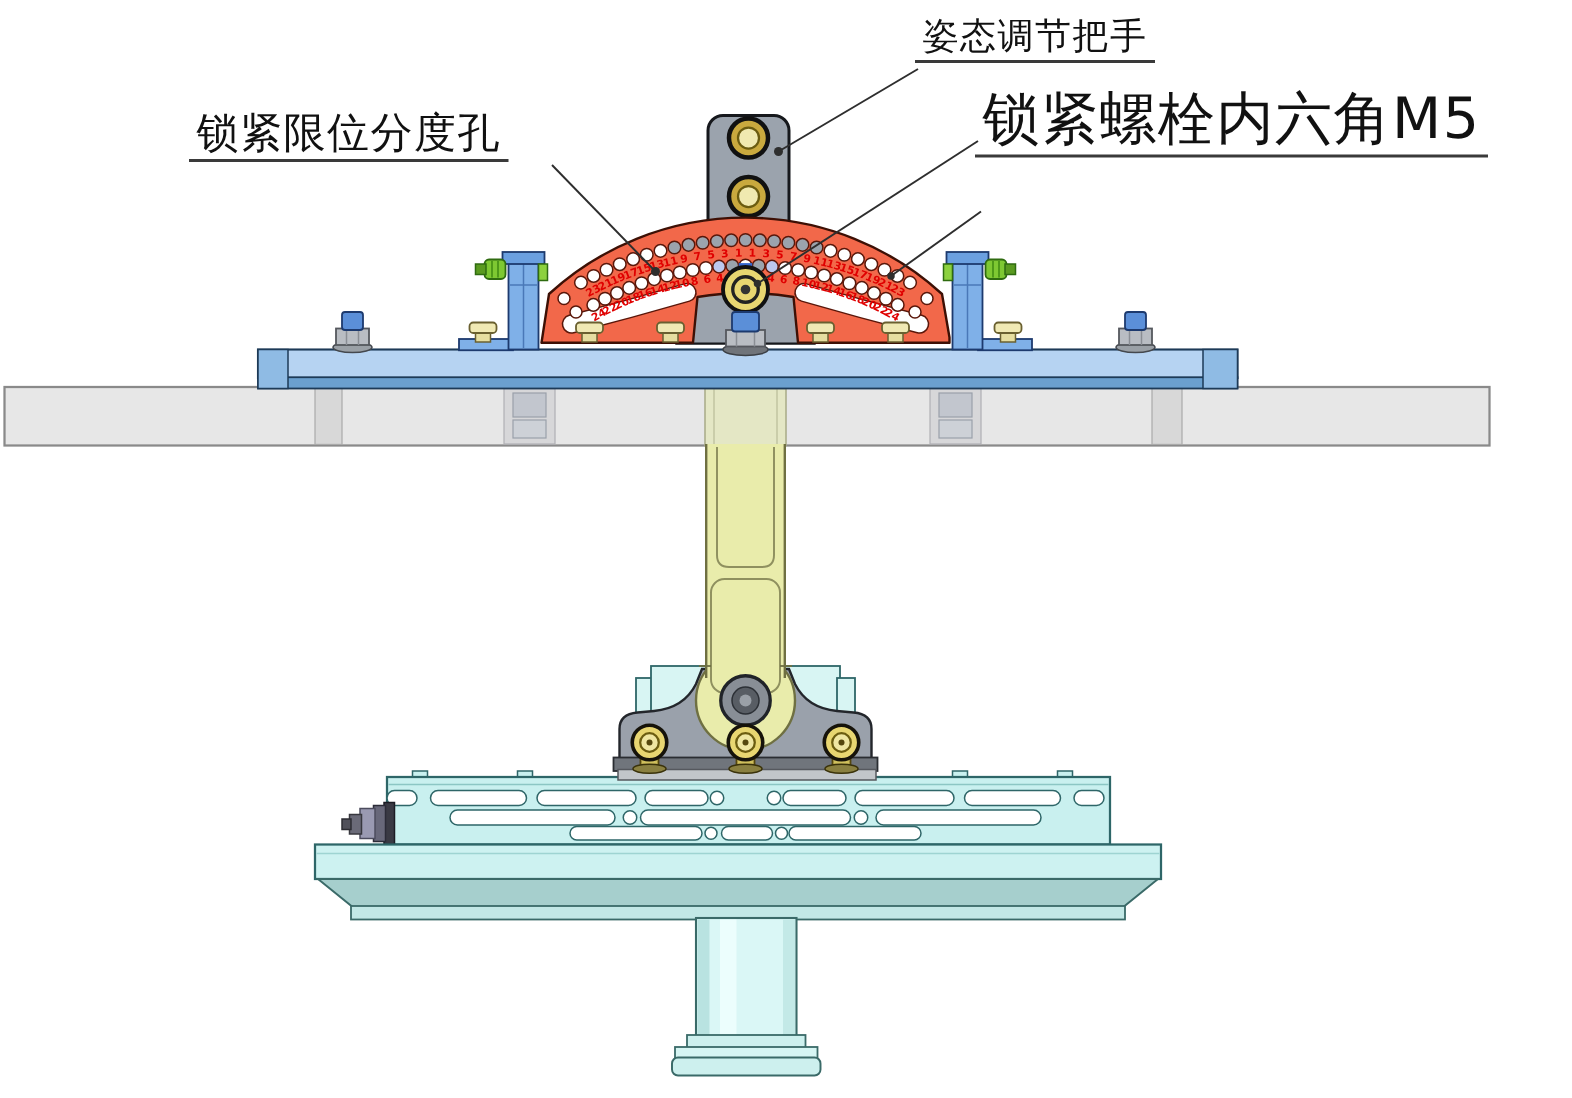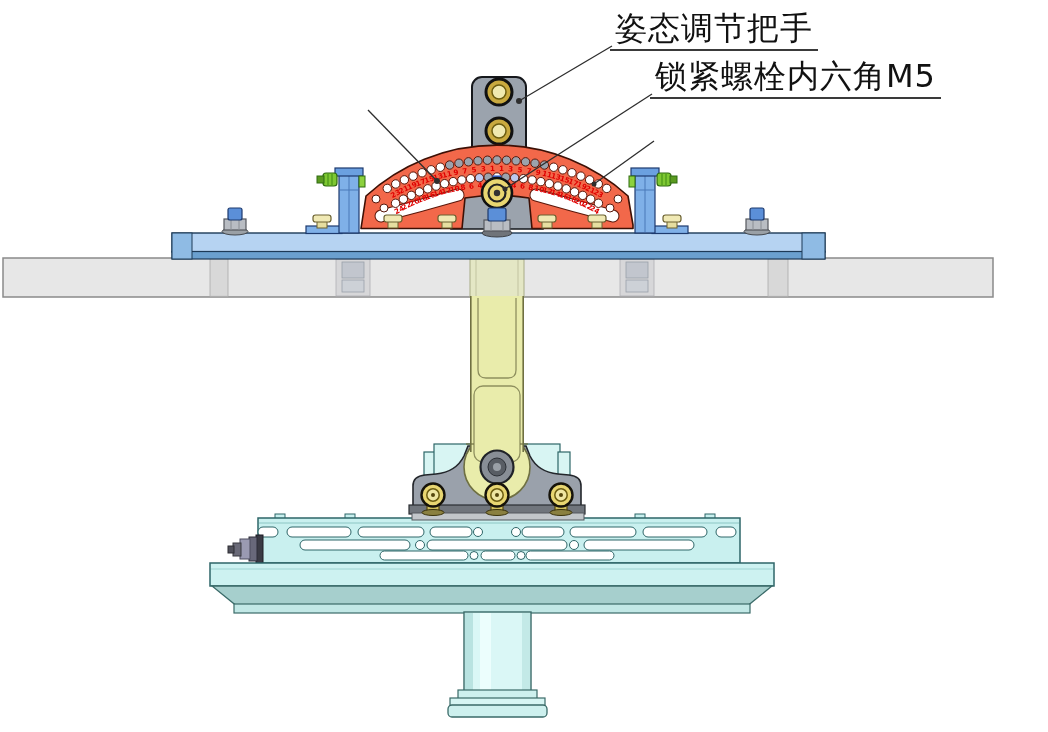--- a/index.html
+++ b/index.html
@@ -1,23 +1,23 @@
 <!DOCTYPE html>
 <html><head>
 <meta charset="utf-8">
 <style>
   html,body{margin:0;padding:0;background:#ffffff;}
   .stage{position:relative;width:1048px;height:732px;background:#ffffff;overflow:hidden;
          font-family:"DejaVu Sans",sans-serif;}
   .stage svg{position:absolute;left:0;top:0;}
   .callout{position:absolute;color:#111;white-space:nowrap;line-height:1.05;
            border-bottom:2px solid #3a3a3a;padding:0 5px 3px 5px;letter-spacing:1px;}
-  .cl-1{left:610px;top:12px;font-size:32px;}
+  .cl-1{left:610px;top:12px;font-size:24px;}
   .cl-2{left:126px;top:74px;font-size:28px;}
-  .cl-3{left:650px;top:60px;font-size:32px;}
+  .cl-3{left:650px;top:60px;font-size:38px;}
   .cl-4{left:652px;top:106px;font-size:28px;}
 </style>
 </head>
 <body>
 
 <div class="stage">
 
 <svg width="1048" height="732" viewBox="0 0 1048 732">
 
   <g>
@@ -358,15 +358,16 @@
     <line x1="652" y1="94" x2="505" y2="189"></line>
     <line x1="654" y1="141" x2="594" y2="184"></line>
     <circle cx="519" cy="101" r="3" fill="#2e2e2e" stroke="none"></circle>
     <circle cx="437" cy="181" r="3" fill="#2e2e2e" stroke="none"></circle>
     <circle cx="505" cy="189" r="2.5" fill="#2e2e2e" stroke="none"></circle>
     <circle cx="594" cy="184" r="2.5" fill="#2e2e2e" stroke="none"></circle>
   </g>
 </svg>
 
 <div class="callout cl-1">姿态调节把手</div>
+<div class="callout cl-2">锁紧限位分度孔</div>
 <div class="callout cl-3">锁紧螺栓内六角M5</div>
 
 </div>
 
 </body></html>

